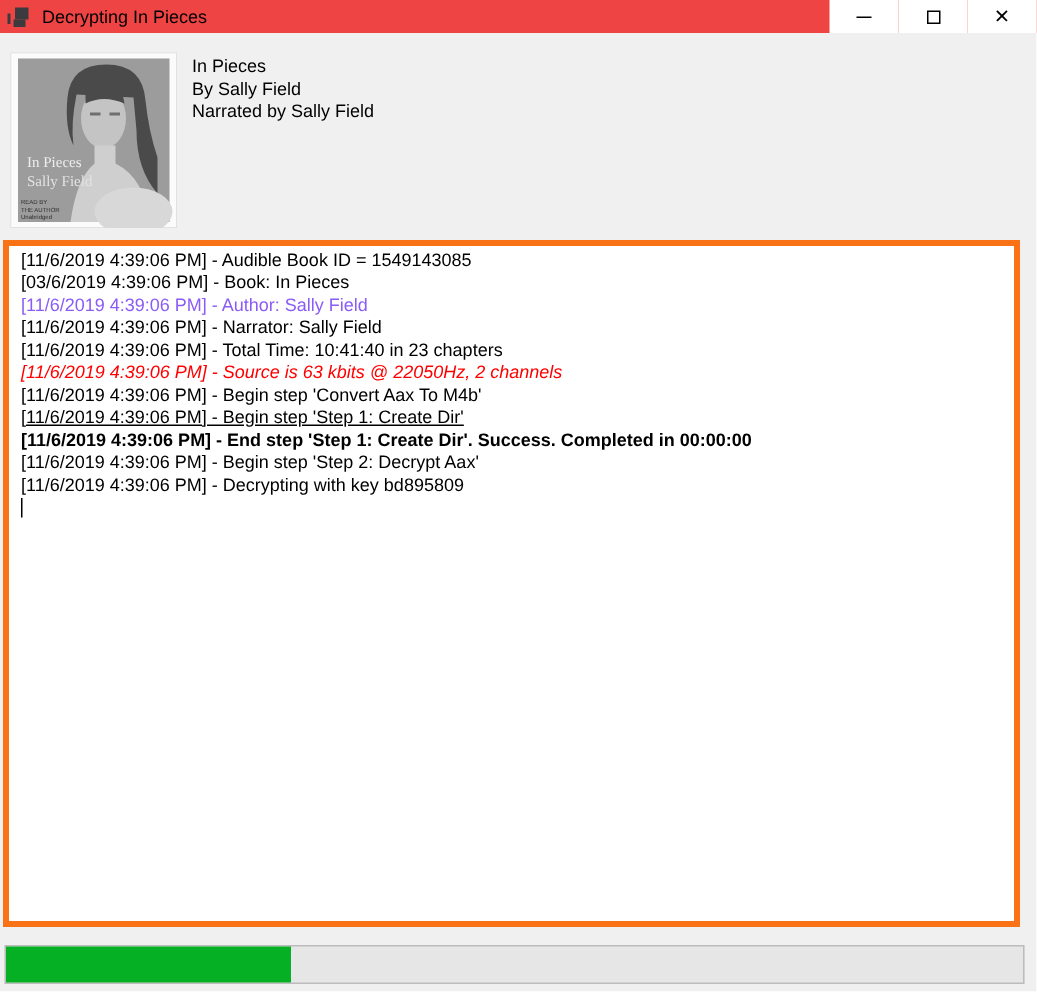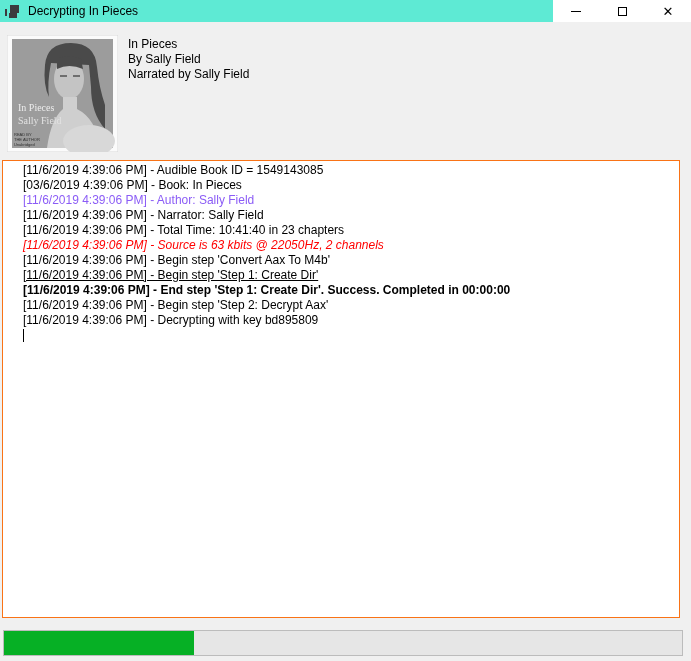--- a/index.html
+++ b/index.html
@@ -2,21 +2,21 @@
 <html><head>
 <meta charset="utf-8">
 <style>
   * { margin:0; padding:0; box-sizing:border-box; }
   html,body { width:691px; height:661px; overflow:hidden;
     font-family:"Liberation Sans","DejaVu Sans",sans-serif; }
   .window { position:relative; width:691px; height:661px; background:#F0F0F0; }
 
   
   .titlebar { position:absolute; top:0; left:0; width:691px; height:22px;
-    background:#5eead4; display:flex; align-items:center; }
+    background:#ef4444; display:flex; align-items:center; }
   .app-icon { position:relative; width:14px; height:13px; margin:0 9px 0 5px; }
   .app-icon .sq-big { position:absolute; right:0; top:0; width:9px; height:8px; background:#3B3B3F; }
   .app-icon .sq-small { position:absolute; left:4px; bottom:0; width:8px; height:5px; background:#3B3B3F; }
   .app-icon .bar { position:absolute; left:0; top:4px; width:2px; height:7px; background:#3B3B3F; }
   .title-text { font-size:12px; color:#000; white-space:nowrap; }
   .caption-buttons { position:absolute; right:0; top:0; height:22px; display:flex; }
   .cap-btn { width:46px; height:22px; display:flex; align-items:center; justify-content:center;
     background:#FFFFFF; cursor:default; }
   .glyph-min { width:10px; height:0; border-top:1px solid #000; }
   .glyph-max { width:9px; height:9px; border:1px solid #000; }
@@ -24,22 +24,22 @@
     font-family:"DejaVu Sans",sans-serif; }
 
   
   .cover { position:absolute; left:7px; top:35px; width:111px; height:117px; }
   .cover svg { display:block; }
   .book-info { position:absolute; left:128px; top:37px; font-size:12px;
     line-height:15px; color:#000; }
 
   
   .logbox { position:absolute; left:2px; top:160px; width:678px; height:458px;
-    background:#FFFFFF; border:1px solid #f97316; overflow:hidden;
-    padding:2px 0 0 20px; cursor:text; }
+    background:#FFFFFF; border:4px solid #f97316; overflow:hidden;
+    padding:2px 0 0 8px; cursor:text; }
   .log-line { font-size:12px; line-height:15px; white-space:pre; color:#000; }
   .caret { width:1px; height:13px; background:#000; margin-top:1px; }
 
   
   .progressbar { position:absolute; left:3px; top:630px; width:680px; height:26px;
     border:1px solid #BCBCBC; background:#E6E6E6; }
   .progress-fill { height:100%; width:0; background:#06B025; }
 </style>
 </head>
 <body>

